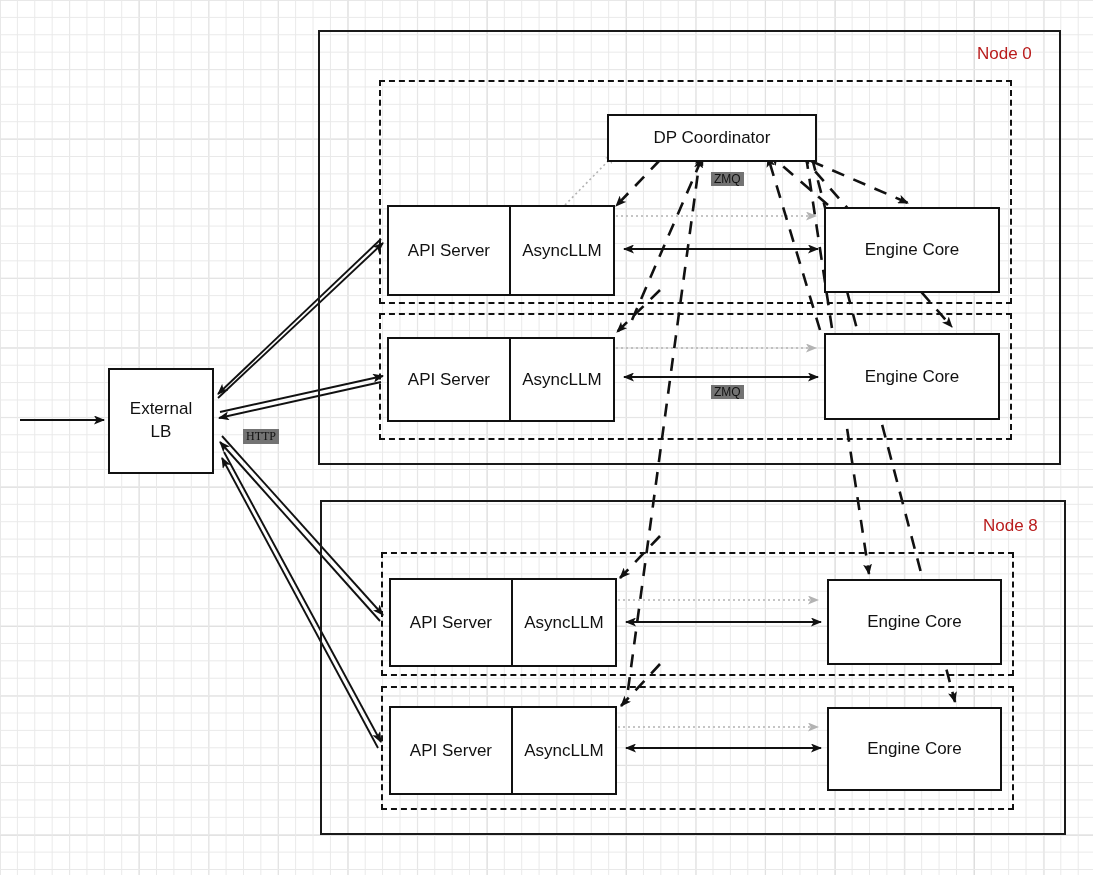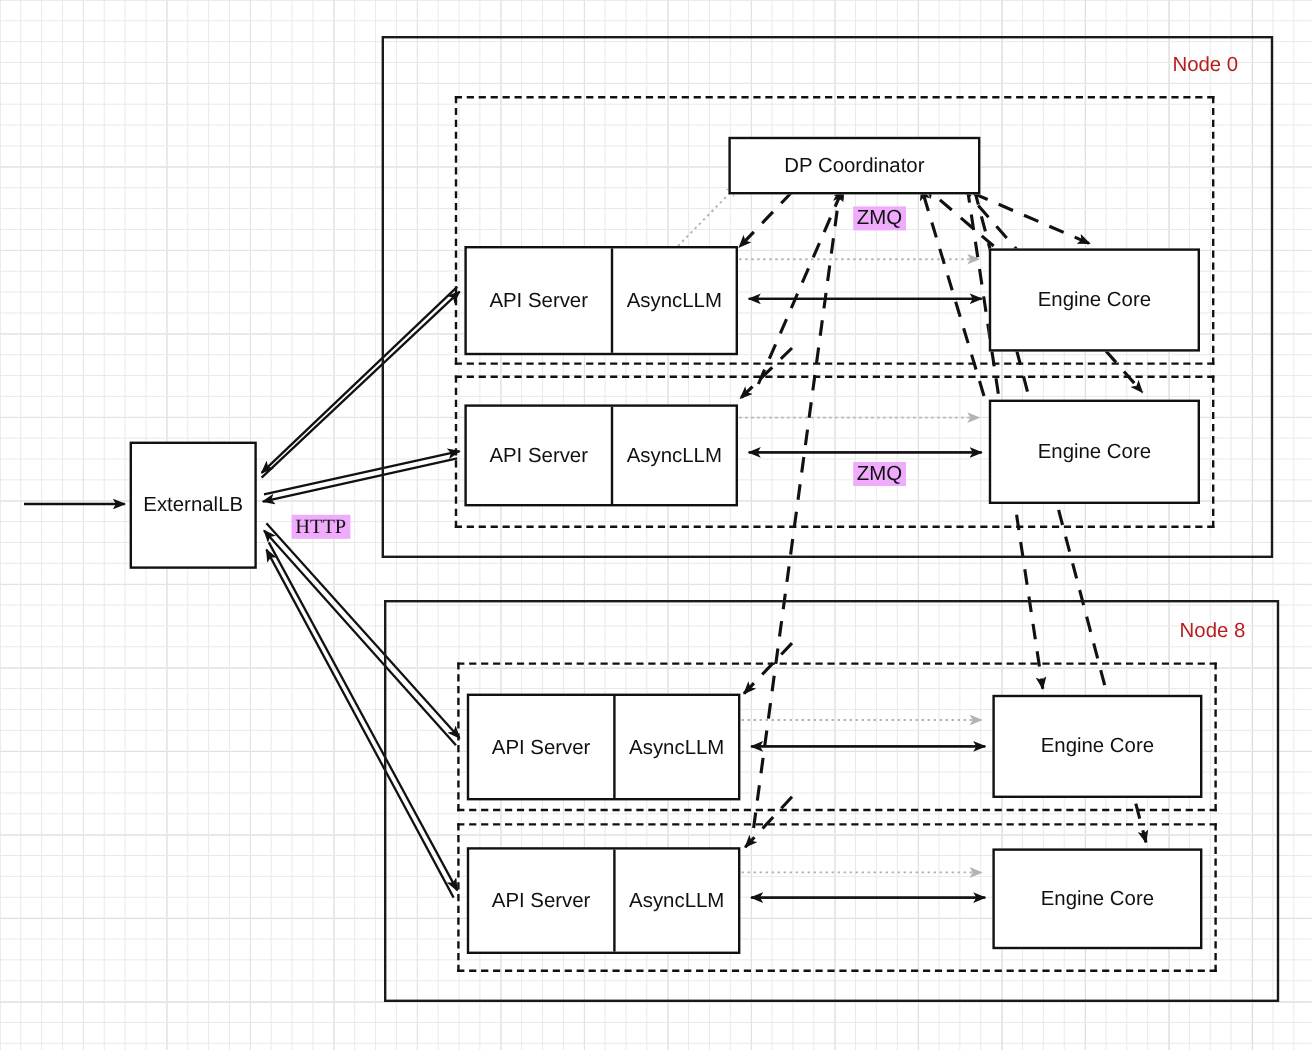--- a/index.html
+++ b/index.html
@@ -37,21 +37,21 @@
     box-sizing:border-box;display:flex;align-items:center;justify-content:center;
     font-size:17px;color:#111;
   }
   .split{display:flex;padding:0;}
   .split > div{
     display:flex;align-items:center;justify-content:center;
     font-size:17px;color:#111;box-sizing:border-box;height:100%;
   }
   .split > div.left{border-right:2px solid #111;}
   .edge-label{
-    position:absolute;font-size:17px;color:#111;background:#f0abfc;
+    position:absolute;font-size:12px;color:#111;background:#737373;
     padding:0 3px;white-space:nowrap;
   }
 </style>
 </head>
 <body>
 
 <div id="grid"></div>
 
 <svg id="canvas" viewBox="0 0 1093 875" xmlns="http://www.w3.org/2000/svg">
   <defs>
@@ -164,20 +164,20 @@
   <div style="width:104px;">AsyncLLM</div>
 </div>
 <div class="box" style="left:827px;top:579px;width:175px;height:86px;">Engine Core</div>
 
 <div class="box split" style="left:389px;top:706px;width:228px;height:89px;">
   <div class="left" style="width:124px;">API Server</div>
   <div style="width:104px;">AsyncLLM</div>
 </div>
 <div class="box" style="left:827px;top:707px;width:175px;height:84px;">Engine Core</div>
 
-<div class="box" style="left:108px;top:368px;width:106px;height:106px;flex-direction:row;line-height:1.35;">
+<div class="box" style="left:108px;top:368px;width:106px;height:106px;flex-direction:column;line-height:1.35;">
   <span>External</span>
   <span>LB</span>
 </div>
 
 <div class="edge-label" style="left:243px;top:429px;font-family:Liberation Serif, serif;">HTTP</div>
 <div class="edge-label" style="left:711px;top:172px;">ZMQ</div>
 <div class="edge-label" style="left:711px;top:385px;">ZMQ</div>
 
 </body></html>

